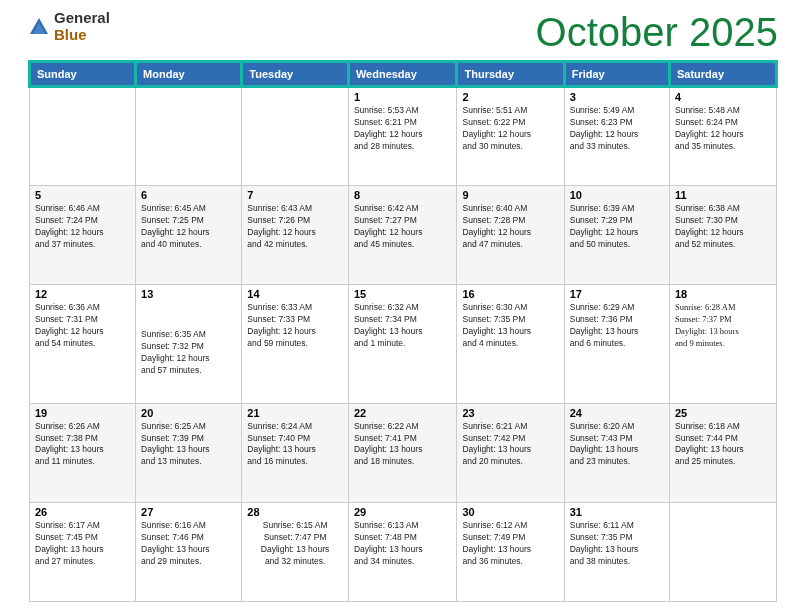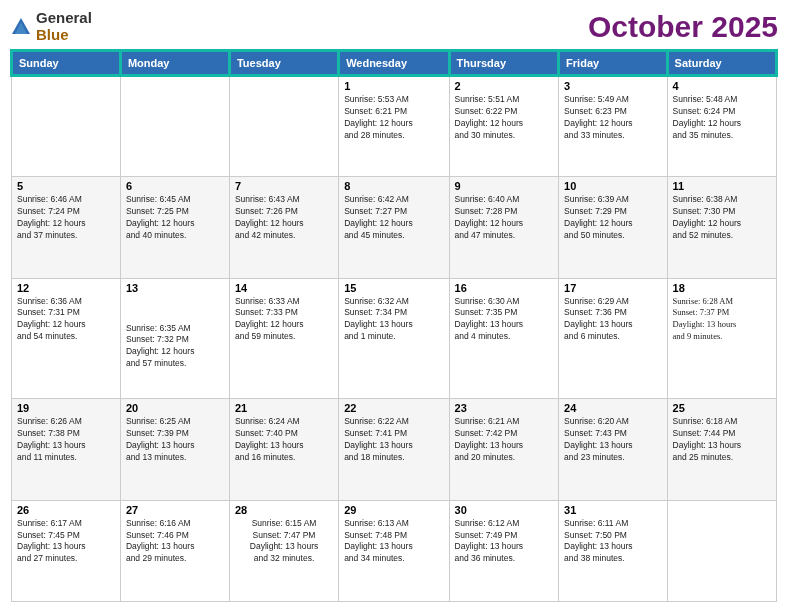--- a/index.html
+++ b/index.html
@@ -8,21 +8,21 @@
       height: 612px;
       font-family: Arial, sans-serif;
       background: #fff;
       overflow: hidden;
     }
     .page {
       width: 792px;
       height: 612px;
       display: flex;
       flex-direction: column;
-      padding: 10px 14px 10px 10px;
+      padding: 10px 14px 10px 28px;
     }
     .header {
       display: flex;
       align-items: flex-start;
       justify-content: space-between;
       margin-bottom: 6px;
     }
     .logo {
       display: flex;
       align-items: center;
@@ -45,23 +45,23 @@
     }
     .logo-icon {
       width: 22px;
       height: 22px;
       margin-right: 4px;
     }
     .title-block {
       text-align: right;
     }
     .month-title {
-      font-size: 30px;
-      font-weight: bold;
-      color: #701a75;
+      font-size: 40px;
+      font-weight: normal;
+      color: #15803d;
       line-height: 1.1;
     }
     .subtitle {
       font-size: 14px;
       color: #444;
       margin-top: 2px;
     }
     .calendar {
       width: 100%;
       border-collapse: collapse;
@@ -353,21 +353,21 @@
           <td>
             <span class="day-num">30</span>
             <div class="day-info" style="white-space: pre-line;">Sunrise: 6:12 AM
 Sunset: 7:49 PM
 Daylight: 13 hours
 and 36 minutes.</div>
           </td>
           <td>
             <span class="day-num">31</span>
             <div class="day-info" style="white-space: pre-line;">Sunrise: 6:11 AM
-Sunset: 7:50 PM
+Sunset: 7:35 PM
 Daylight: 13 hours
 and 38 minutes.</div>
           </td>
           <td class="empty-cell"></td>
         </tr>
       </tbody>
   </table>
 </div>
 
 </body></html>

